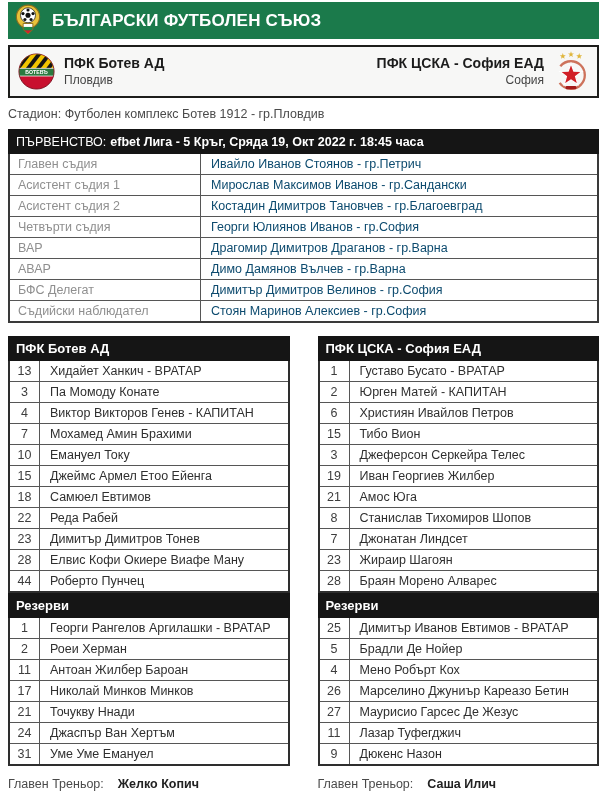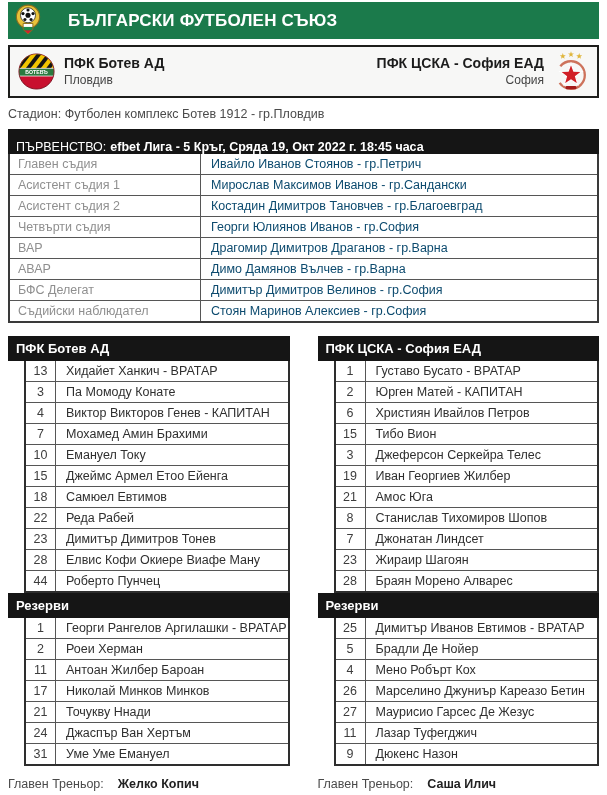--- a/index.html
+++ b/index.html
@@ -1,42 +1,42 @@
 <!DOCTYPE html>
 <html><head>
 <meta charset="utf-8">
 <style>
   html,body{margin:0;padding:0;background:#fff;}
   body{width:607px;height:795px;overflow:hidden;font-family:"Liberation Sans",sans-serif;-webkit-font-smoothing:antialiased;}
   .page{padding:2px 8px 0 8px;}
   
-  .fedbar{height:37px;background:#1b7a4b;display:flex;align-items:center;padding-left:5px;gap:16px;}
+  .fedbar{height:37px;background:#1b7a4b;display:flex;align-items:center;padding-left:5px;}
   .fedbar .title{color:#fff;font-weight:bold;font-size:17px;letter-spacing:.2px;margin-left:9px;}
   
   .matchbox{margin-top:6px;border:2px solid #1d1d1b;background:#f7f7f6;height:49px;display:flex;align-items:center;justify-content:space-between;padding:0 8px;}
   .club{display:flex;align-items:center;gap:9px;}
   .club .txt{display:flex;flex-direction:column;line-height:1.25;}
   .club .name{font-weight:bold;font-size:14px;color:#1c1c1c;}
   .club .city{font-size:12px;color:#444;}
   .club.away .txt{text-align:right;}
   
   .stadium{margin:9px 0 8px 0;font-size:12.5px;color:#4a4a4a;}
   
-  .compbar{background:#151515;color:#fff;height:25px;display:flex;align-items:flex-end;padding-left:8px;font-size:12.5px;}
+  .compbar{background:#151515;color:#fff;height:25px;display:flex;align-items:center;padding-left:8px;font-size:12.5px;}
   .compbar .v{font-weight:bold;margin-left:4px;}
   
   .offtable{border:2px solid #3a3a3a;border-top:0;}
   .offrow{display:flex;border-top:1px solid #565656;height:20px;align-items:center;font-size:12.5px;}
   .offrow:first-child{border-top:0;}
   .offrow .role{width:182px;padding-left:8px;color:#8f8f8f;flex:none;border-right:1px solid #565656;align-self:stretch;display:flex;align-items:center;}
   .offrow .nm{padding-left:10px;color:#0c4a6e;}
   
   .sheets{display:grid;grid-template-columns:1fr 1fr;column-gap:28px;margin-top:13px;}
   .tbar{background:#151515;color:#fff;font-weight:bold;font-size:13px;height:25px;display:flex;align-items:center;padding-left:8px;}
-  .ptable{border:2px solid #2e2e2e;border-top:0;border-bottom:2px solid #2e2e2e;margin-left:16px;}
+  .ptable{border:2px solid #2e2e2e;border-top:0;border-bottom:2px solid #2e2e2e;}
   .prow{display:flex;height:20px;align-items:center;font-size:12.5px;border-top:1px solid #565656;}
   .prow:first-child{border-top:0;}
   .prow .no{width:29px;flex:none;text-align:center;color:#3d3d3d;border-right:1px solid #565656;align-self:stretch;display:flex;align-items:center;justify-content:center;}
   .prow .pname{padding-left:10px;color:#2f2f2f;white-space:nowrap;overflow:hidden;}
   .coach{margin-top:11px;font-size:12.5px;color:#4a4a4a;}
   .coach b{color:#222;margin-left:14px;}
   svg{display:block;}
 </style>
 </head>
 <body>

